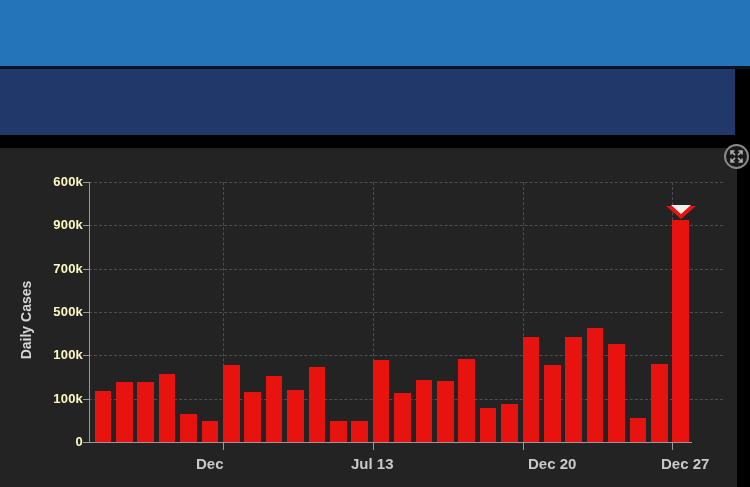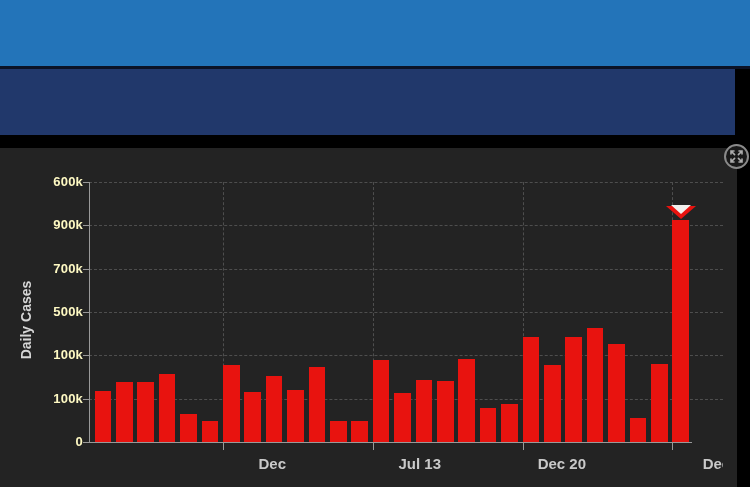--- a/index.html
+++ b/index.html
@@ -22,21 +22,21 @@
 
   .h-grid{position:absolute;height:0;border-top:1px dashed #4e4e4e;}
   .v-grid{position:absolute;width:0;border-left:1px dashed #4e4e4e;}
   .axis-y{position:absolute;width:1px;background:#999;}
   .axis-x{position:absolute;height:1px;background:#999;}
   .tick-y{position:absolute;width:6px;height:1px;background:#999;}
   .tick-x{position:absolute;width:1px;height:8px;background:#999;}
 
   .y-tick-label{position:absolute;width:52px;text-align:right;color:#fef9c3;
       font-size:13px;font-weight:600;letter-spacing:.2px;}
-  .x-tick-label{position:absolute;width:90px;text-align:right;color:#c9c9c9;
+  .x-tick-label{position:absolute;width:90px;text-align:left;color:#c9c9c9;
       font-size:15px;font-weight:600;}
 
   .bar{position:absolute;background:#e8130f;cursor:pointer;}
 
   
   .tooltip-box{position:absolute;left:556px;top:25px;width:154px;height:28px;
       background:#f2f0ee;border:3px solid #e8130f;border-radius:3px;z-index:5;
       display:flex;align-items:center;justify-content:center;
       color:#4a4a4a;font-size:15px;font-weight:500;}
   .tooltip-arrow-outer{position:absolute;left:666px;top:58px;width:0;height:0;z-index:4;
@@ -91,21 +91,21 @@
           <div class="tick-y" style="left: 83px; top: 33.78px;"></div>
           <div class="y-tick-label" style="left: 31px; top: 25.78px;">600k</div>
           <div class="v-grid" style="left: 223px; top: 33.78px; height: 260.22px;"></div>
           <div class="tick-x" style="left: 223px; top: 294px;"></div>
           <div class="x-tick-label" style="left: 196px; top: 307px;">Dec</div>
           <div class="v-grid" style="left: 372.8px; top: 33.78px; height: 260.22px;"></div>
           <div class="tick-x" style="left: 372.8px; top: 294px;"></div>
           <div class="x-tick-label" style="left: 351px; top: 307px;">Jul 13</div>
           <div class="v-grid" style="left: 522.6px; top: 33.78px; height: 260.22px;"></div>
           <div class="tick-x" style="left: 522.6px; top: 294px;"></div>
-          <div class="x-tick-label" style="left: 496px; top: 307px;">Dec 20</div>
+          <div class="x-tick-label" style="left: 528px; top: 307px;">Dec 20</div>
           <div class="v-grid" style="left: 672.4px; top: 33.78px; height: 260.22px;"></div>
           <div class="tick-x" style="left: 672.4px; top: 294px;"></div>
           <div class="x-tick-label" style="left: 661px; top: 307px;">Dec 27</div>
           <div class="axis-y" style="left: 89px; top: 33.78px; height: 261.22px;"></div>
           <div class="axis-x" style="left: 89px; top: 294px; width: 603px;"></div>
           <div class="bar" style="left: 94.6px; top: 242.823px; width: 16.7px; height: 51.1766px; background: rgb(232, 19, 15);"></div>
           <div class="bar" style="left: 116px; top: 234.149px; width: 16.7px; height: 59.8506px; background: rgb(232, 19, 15);"></div>
           <div class="bar" style="left: 137.4px; top: 233.716px; width: 16.7px; height: 60.2843px; background: rgb(232, 19, 15);"></div>
           <div class="bar" style="left: 158.8px; top: 225.909px; width: 16.7px; height: 68.0909px; background: rgb(232, 19, 15);"></div>
           <div class="bar" style="left: 180.2px; top: 266.243px; width: 16.7px; height: 27.7568px; background: rgb(232, 19, 15);"></div>

